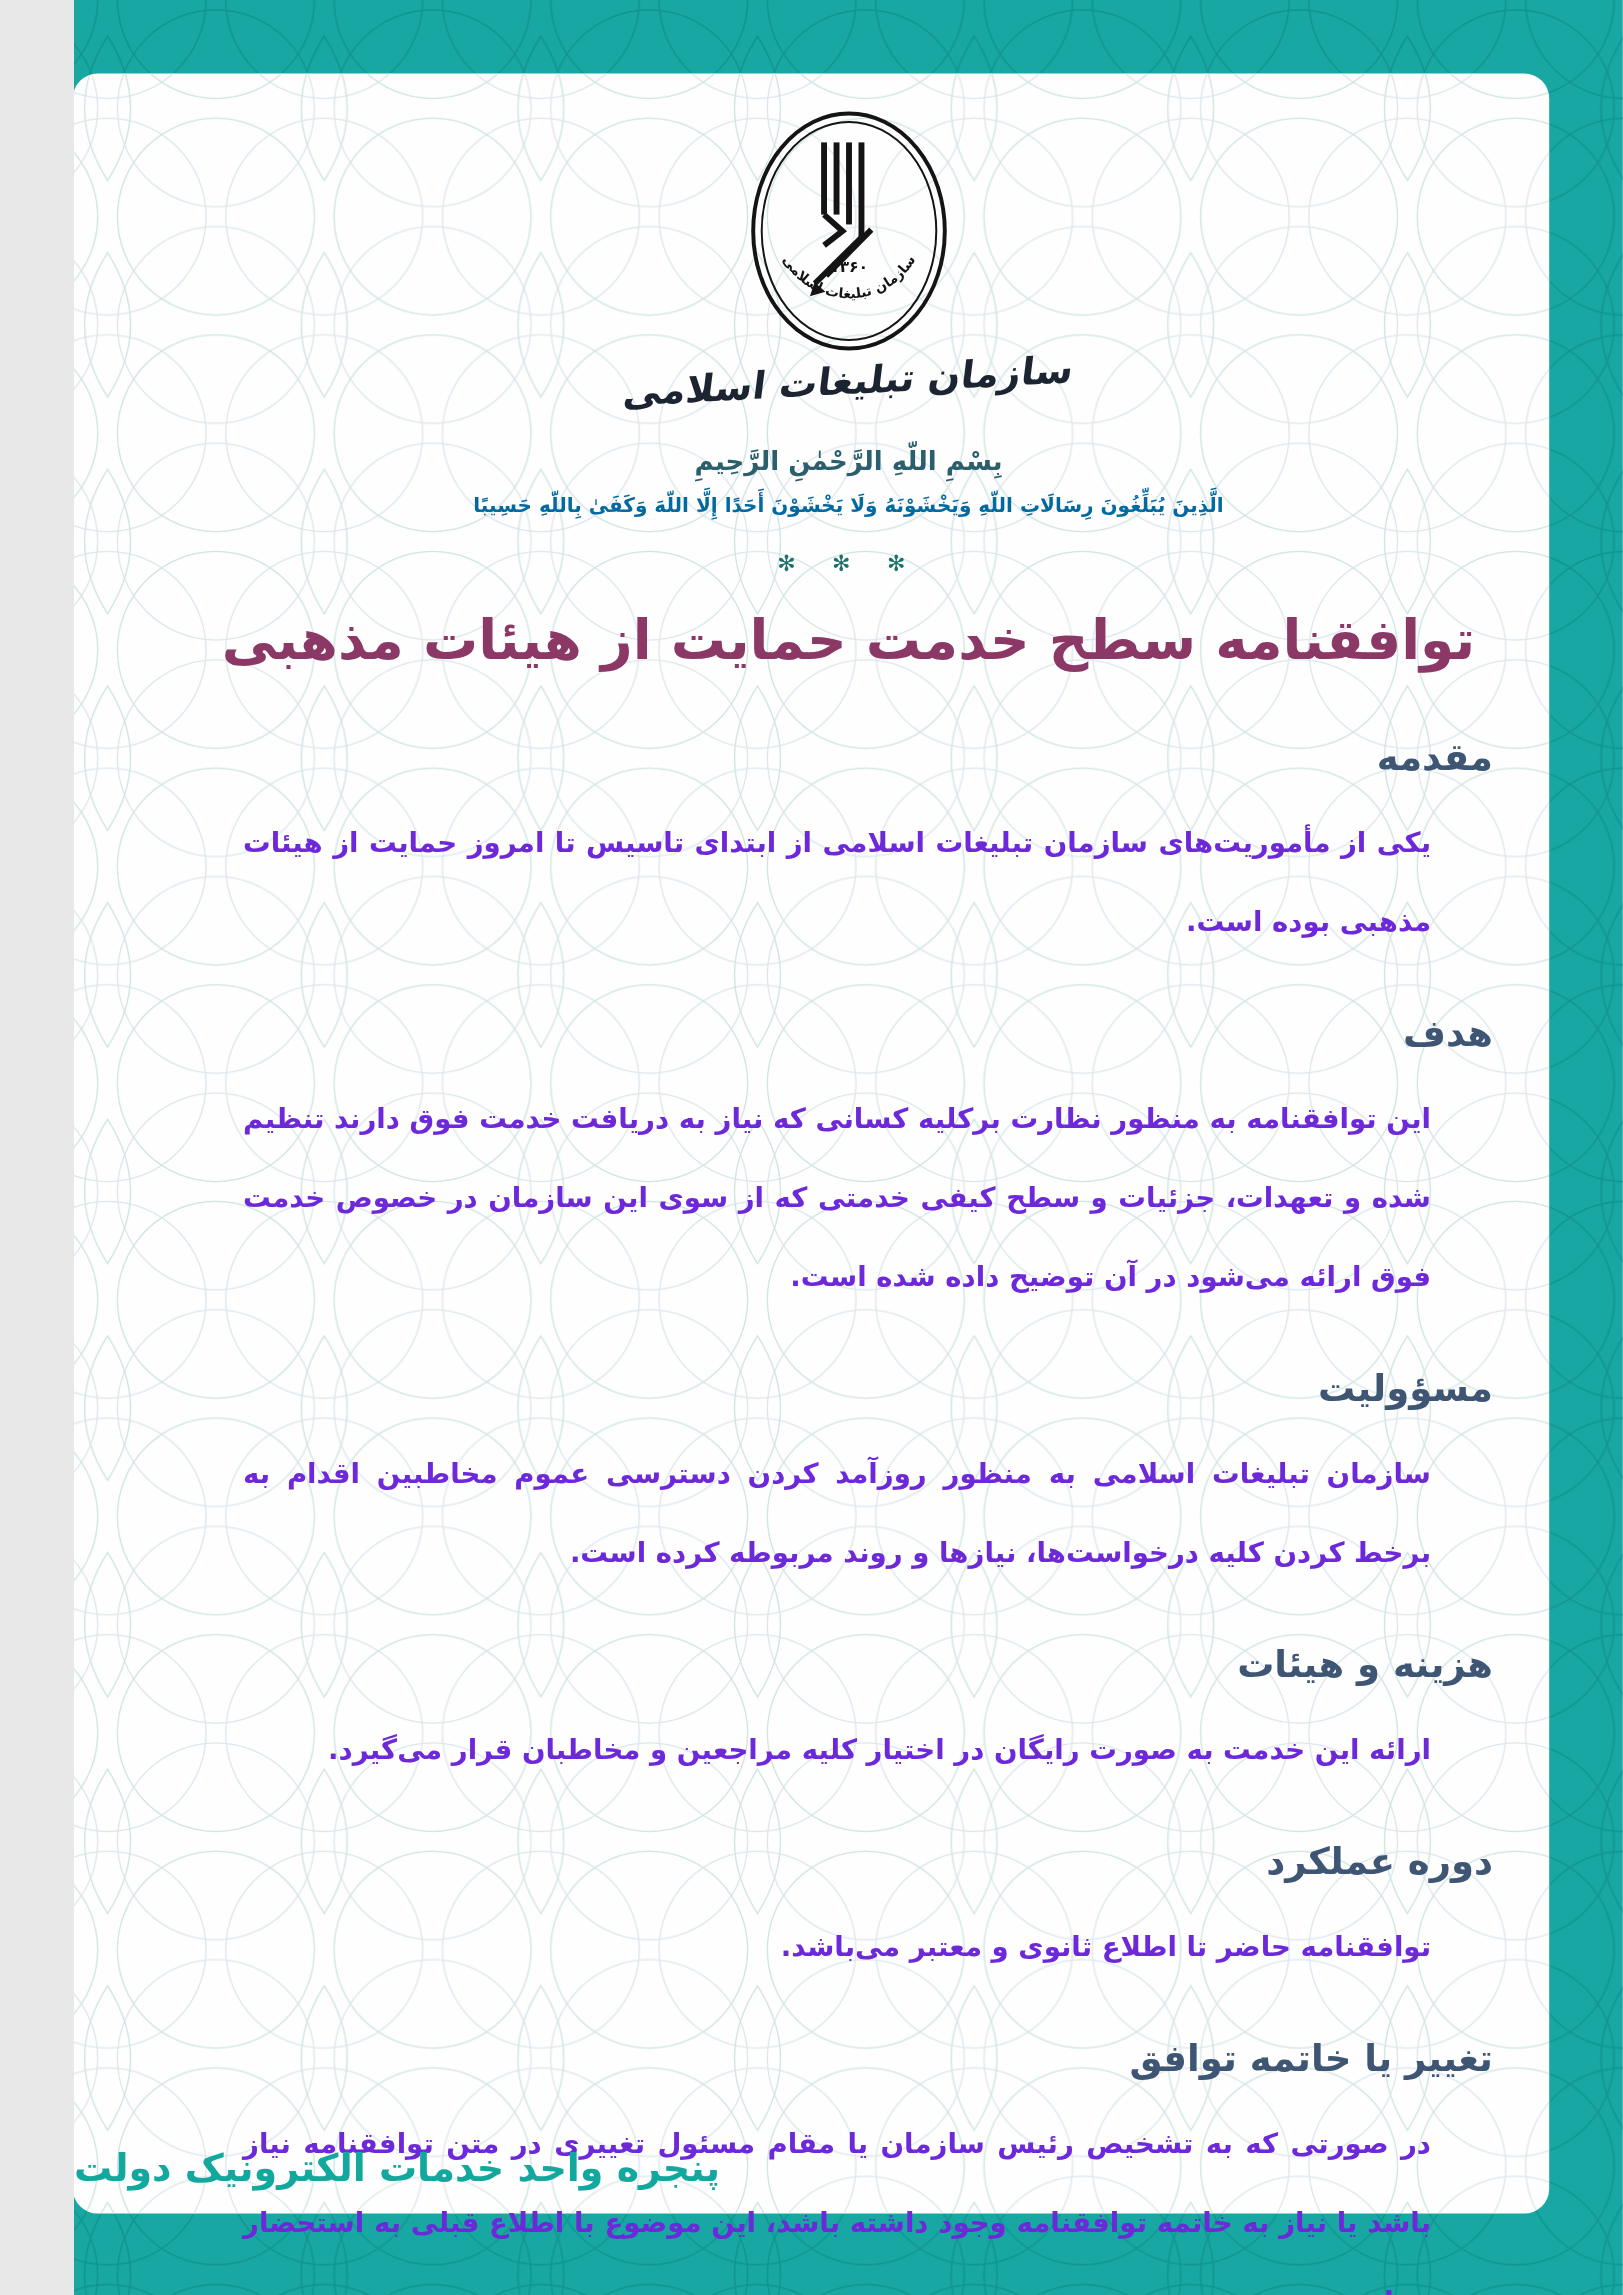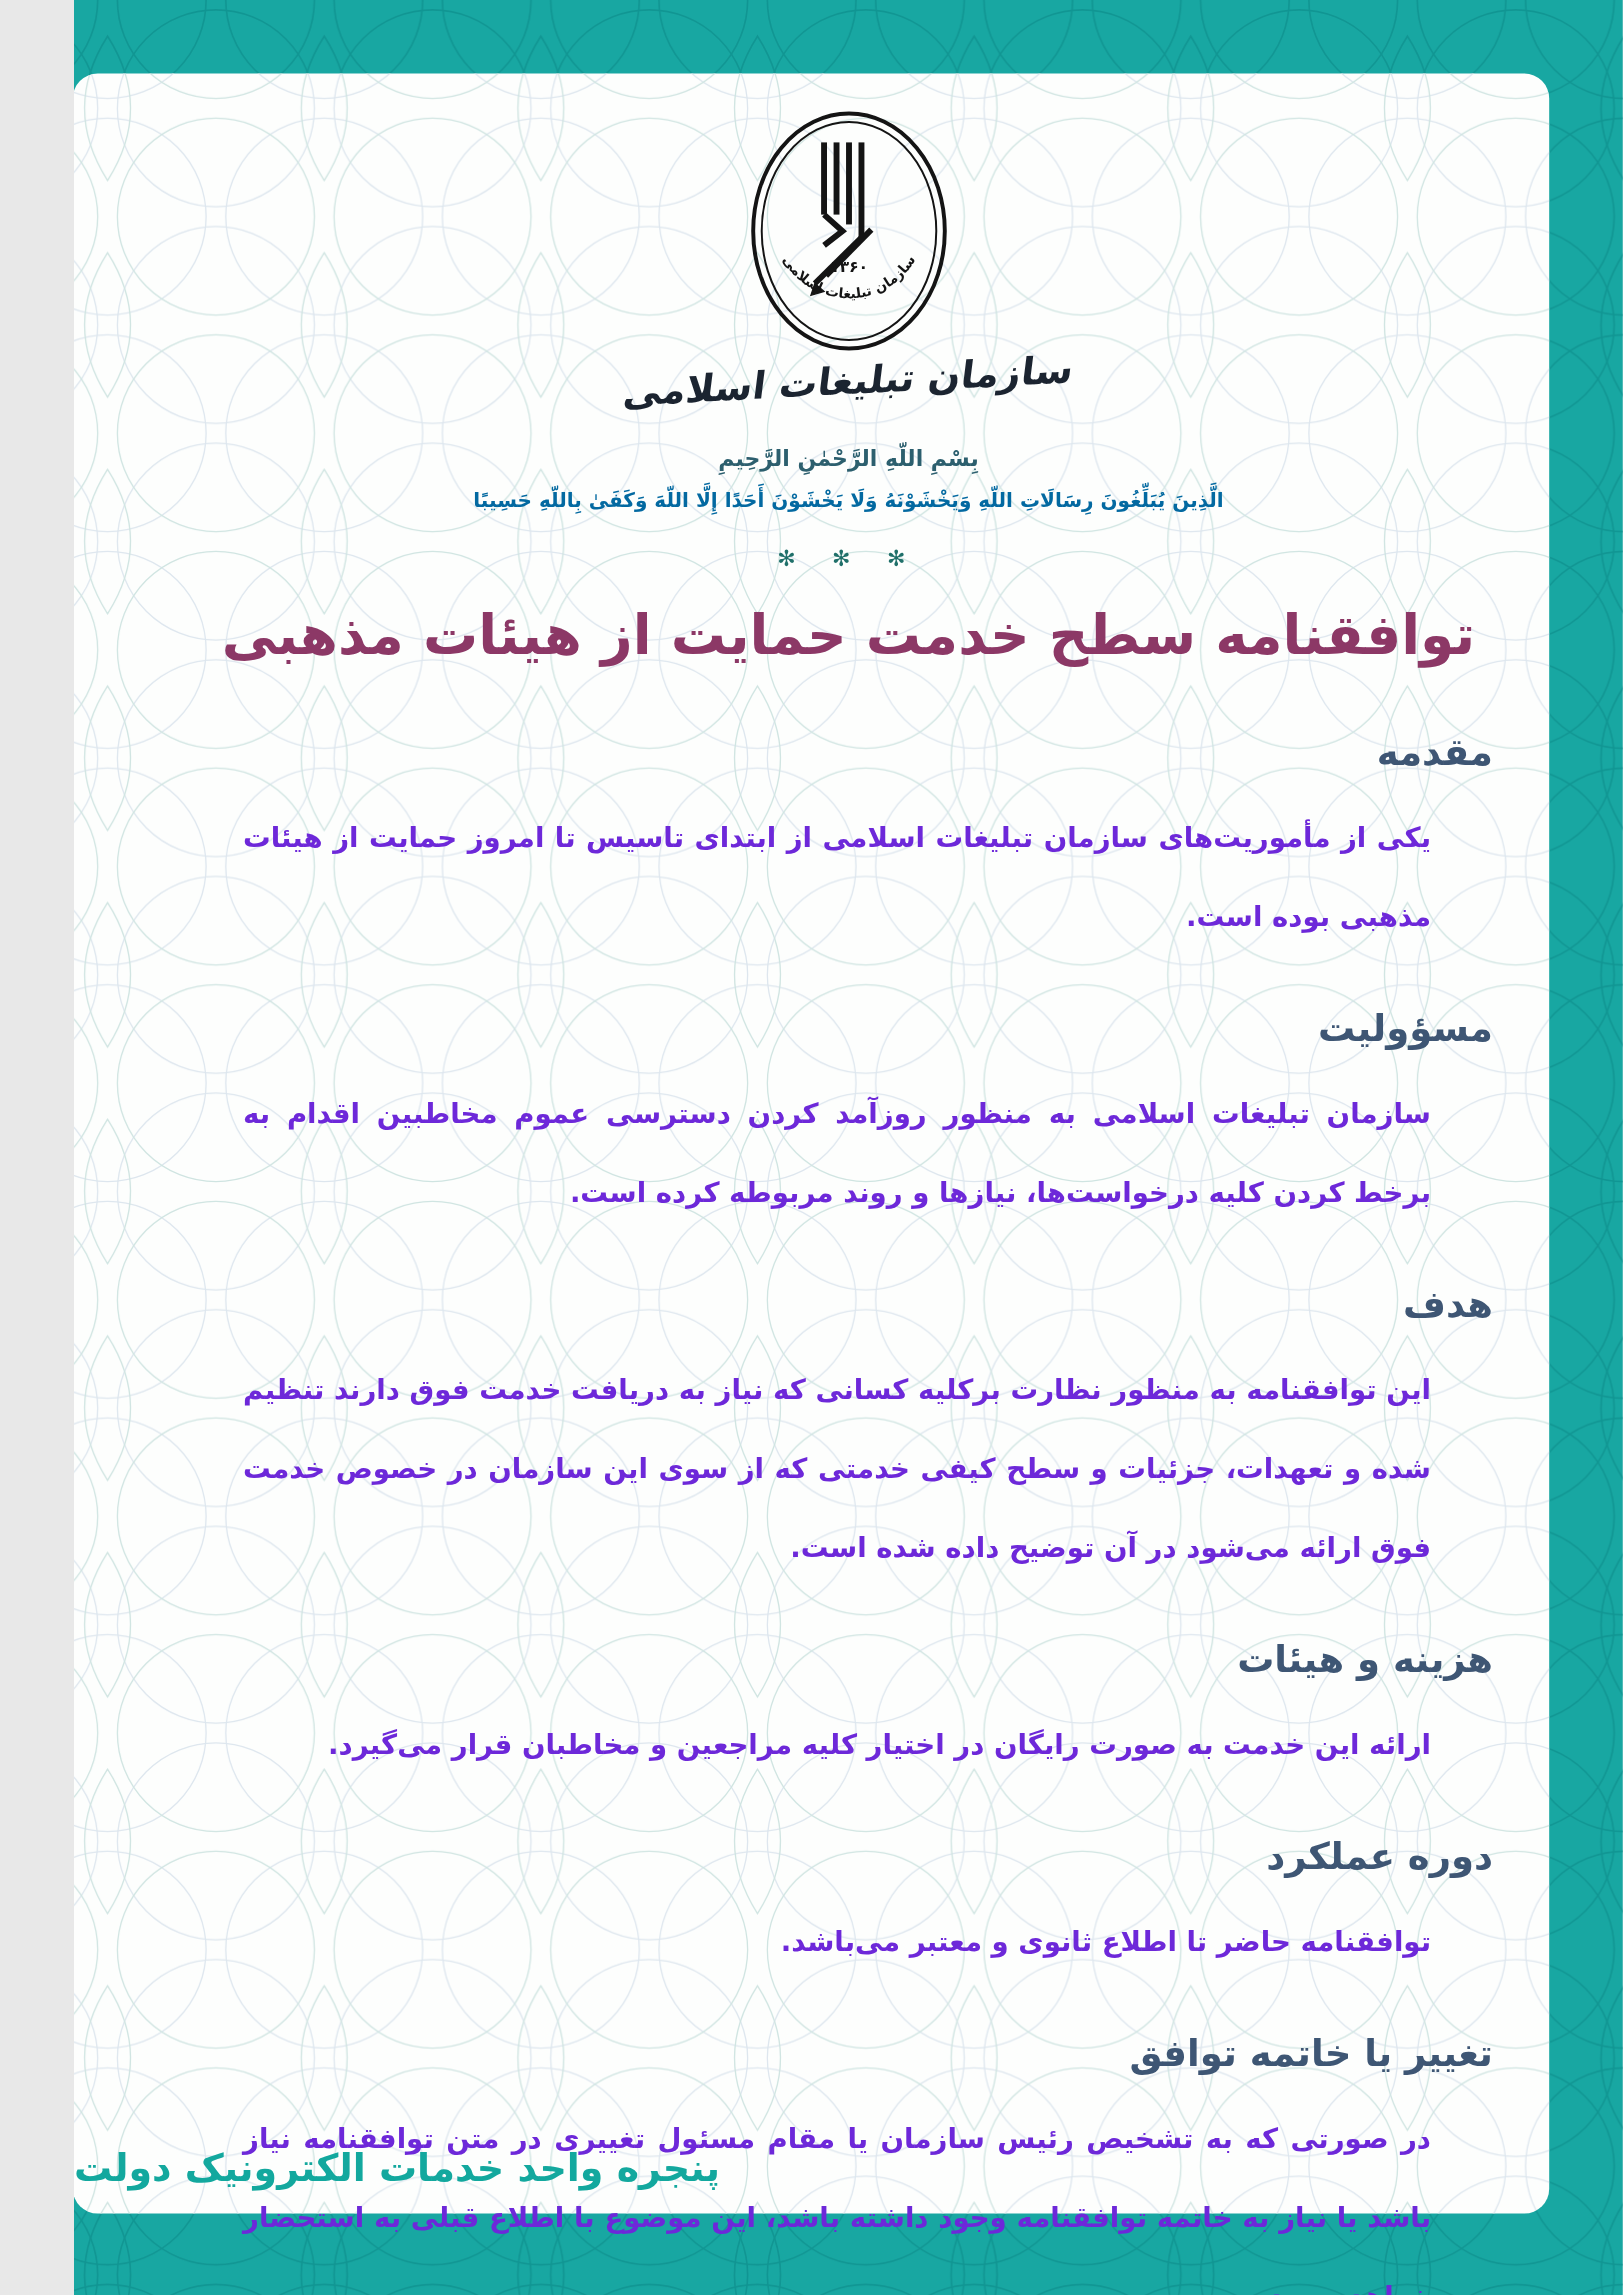--- a/index.html
+++ b/index.html
@@ -19,21 +19,21 @@
   }
   .emblem{display:block;margin:31.5px auto 0 auto;}
   .calligraphy{
     margin-top:3.9px;
     font-size:38px;font-weight:bold;color:#1b2430;
     transform:skewX(-10deg) rotate(-3deg);
     letter-spacing:1.3px;
   }
   .bismillah{
     margin-top:43px;
-    font-size:22px;font-weight:bold;color:#2c5f6e;
+    font-size:26px;font-weight:bold;color:#2c5f6e;
   }
   .verse{
     margin-top:17px;
     font-size:20px;font-weight:bold;color:#0369a1;
   }
   .ornament{
     margin-top:34px;
     font-size:22px;color:#20706a;letter-spacing:14.4px;
     font-weight:bold;
   }
@@ -143,27 +143,27 @@
     <h1 class="doc-title">توافقنامه سطح خدمت حمایت از هیئات مذهبی</h1>
 
     <div class="sections">
 
       <section class="section">
         <h2 class="section-heading">مقدمه</h2>
         <p class="section-body">یکی از مأموریت‌های سازمان تبلیغات اسلامی از ابتدای تاسیس تا امروز حمایت از هیئات مذهبی بوده است.</p>
       </section>
 
       <section class="section">
-        <h2 class="section-heading">مسؤولیت</h2>
-        <p class="section-body">سازمان تبلیغات اسلامی به منظور روزآمد کردن دسترسی عموم مخاطبین اقدام به برخط کردن کلیه درخواست‌ها، نیازها و روند مربوطه کرده است.</p>
+        <h2 class="section-heading">هدف</h2>
+        <p class="section-body">این توافقنامه به منظور نظارت برکلیه کسانی که نیاز به دریافت خدمت فوق دارند تنظیم شده و تعهدات، جزئیات و سطح کیفی خدمتی که از سوی این سازمان در خصوص خدمت فوق ارائه می‌شود در آن توضیح داده شده است.</p>
       </section>
 
       <section class="section">
-        <h2 class="section-heading">هدف</h2>
-        <p class="section-body">این توافقنامه به منظور نظارت برکلیه کسانی که نیاز به دریافت خدمت فوق دارند تنظیم شده و تعهدات، جزئیات و سطح کیفی خدمتی که از سوی این سازمان در خصوص خدمت فوق ارائه می‌شود در آن توضیح داده شده است.</p>
+        <h2 class="section-heading">مسؤولیت</h2>
+        <p class="section-body">سازمان تبلیغات اسلامی به منظور روزآمد کردن دسترسی عموم مخاطبین اقدام به برخط کردن کلیه درخواست‌ها، نیازها و روند مربوطه کرده است.</p>
       </section>
 
       <section class="section">
         <h2 class="section-heading">هزینه و هیئات</h2>
         <p class="section-body">ارائه این خدمت به صورت رایگان در اختیار کلیه مراجعین و مخاطبان قرار می‌گیرد.</p>
       </section>
 
       <section class="section">
         <h2 class="section-heading">دوره عملکرد</h2>
         <p class="section-body">توافقنامه حاضر تا اطلاع ثانوی و معتبر می‌باشد.</p>

